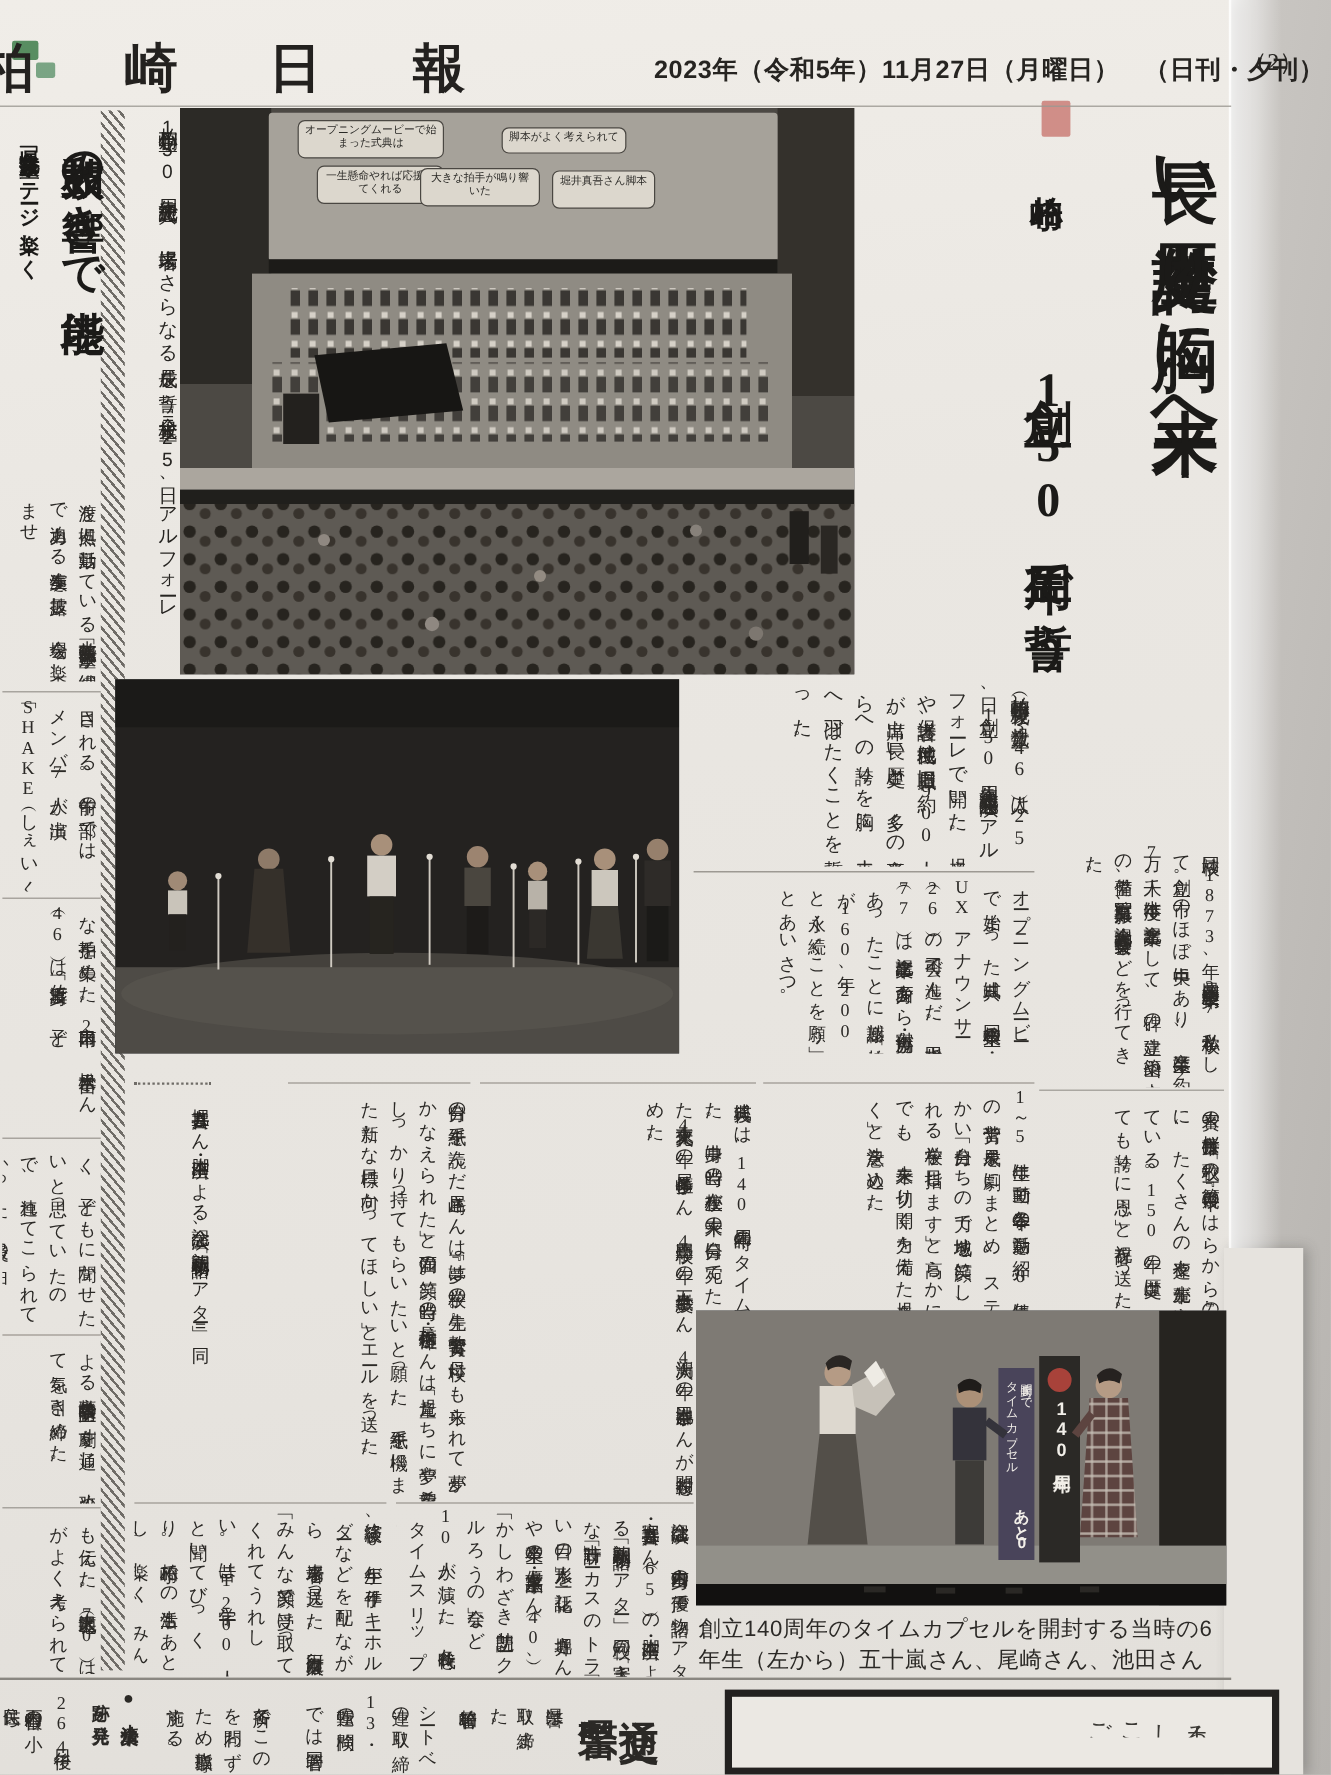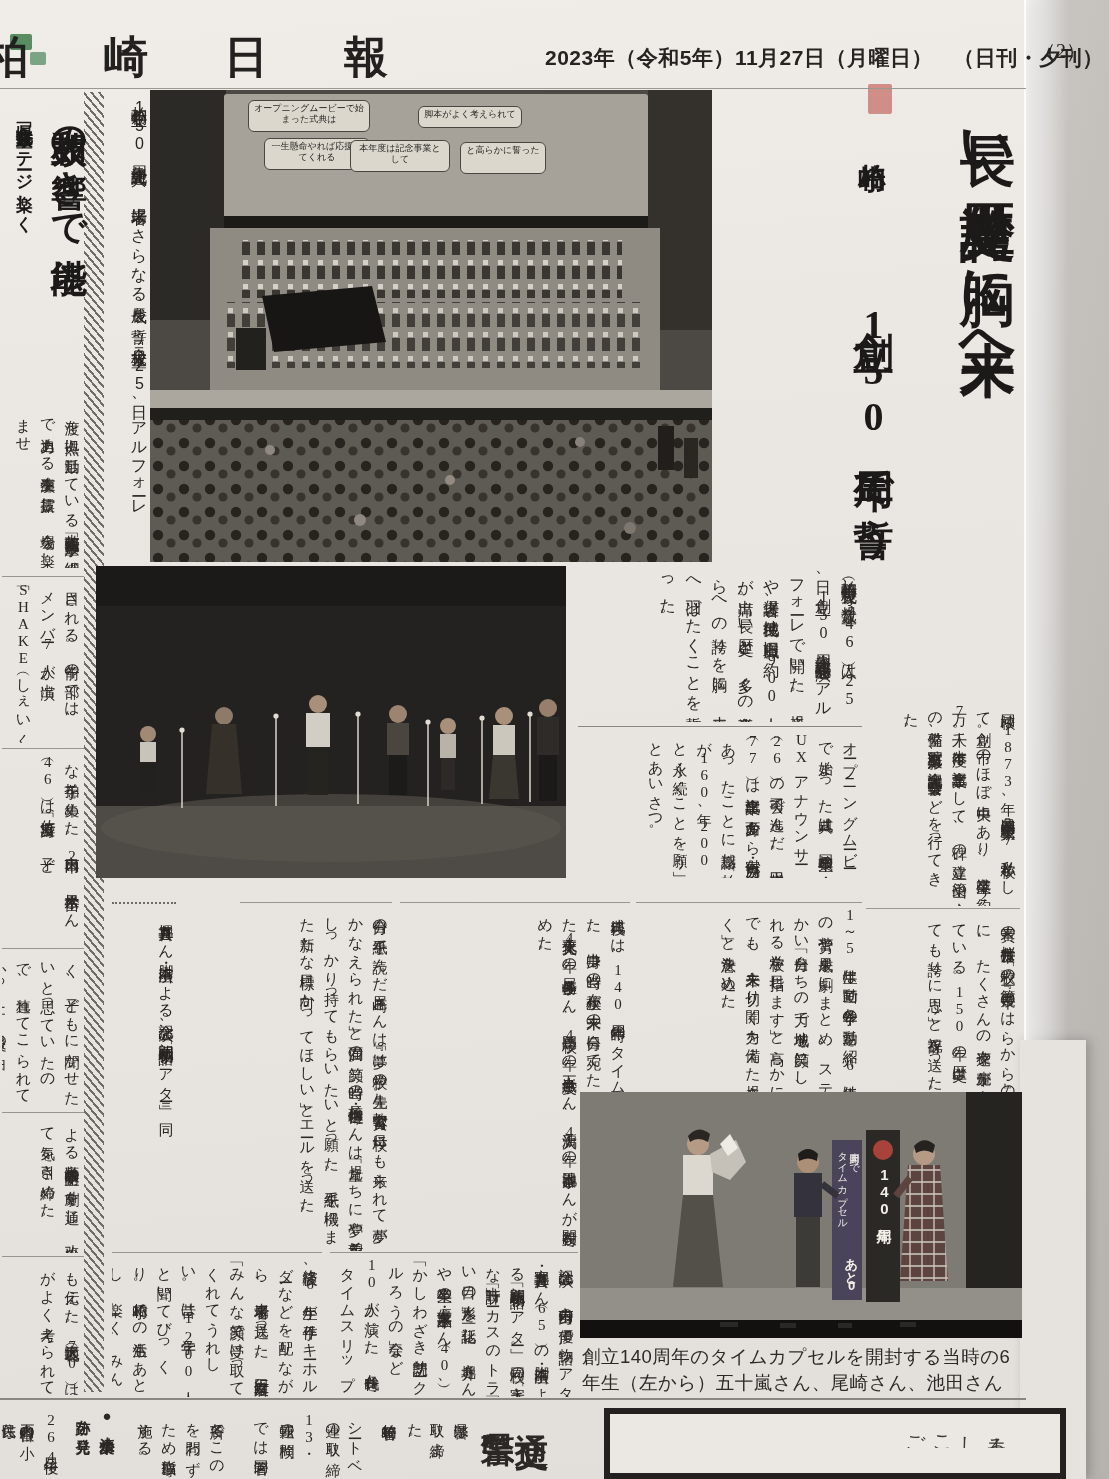--- a/index.html
+++ b/index.html
@@ -87,22 +87,22 @@
       <circle cx="430" cy="352" r="5" fill="#87817a"></circle>
       <circle cx="210" cy="430" r="6" fill="#8f8881"></circle>
       <circle cx="480" cy="438" r="6" fill="#7d7770"></circle>
       <rect x="508" y="336" width="16" height="44" fill="#211f1c"></rect>
       <rect x="534" y="348" width="14" height="40" fill="#2a2723"></rect>
     </svg>
     
     <div class="slide-card" style="left:98px;top:10px;width:122px;height:32px;">オープニングムービーで始まった式典は</div>
     <div class="slide-card" style="left:268px;top:16px;width:104px;height:22px;">脚本がよく考えられて</div>
     <div class="slide-card" style="left:86px;top:48px;width:106px;height:32px;margin-left:28px;">一生懸命やれば応援してくれる</div>
-    <div class="slide-card" style="left:200px;top:50px;width:100px;height:32px;">本年度は記念事業として</div>
-    <div class="slide-card" style="left:310px;top:52px;width:86px;height:32px;">と高らかに誓った</div>
+    <div class="slide-card" style="left:200px;top:50px;width:100px;height:32px;">大きな拍手が鳴り響いた</div>
+    <div class="slide-card" style="left:310px;top:52px;width:86px;height:32px;">堀井真吾さん脚本</div>
   </div>
   <div class="vtext" style="left:108px;top:94px;height:466px;width:42px;font-size:16px;line-height:1.32;font-family:'Liberation Sans','DejaVu Sans',sans-serif;">柏崎小創立150周年記念式典で、来場者にさらなる成長を誓う全校児童＝25日、アルフォーレ</div>
 
   <div class="hatch" style="left:84px;top:92px;width:20px;height:1300px;"></div>
 
   <div class="vtext headline" style="left:40px;top:100px;height:300px;width:48px;font-size:36px;line-height:1.1;">和太鼓の響きで堪能</div>
   <div class="vtext headline" style="left:8px;top:112px;height:300px;width:26px;font-size:17px;line-height:1.2;">県文化祭「鼓童」ステージ楽しく</div>
 
   <div class="vtext body-txt" style="left:2px;top:408px;height:160px;width:82px;">渡を拠点に活動している太鼓芸能集団「鼓童」が繊細で迫力ある生演奏を披露し、会場を楽しませ</div>
   <div class="vtext body-txt" style="left:2px;top:576px;height:162px;width:82px;border-top:1px solid #98948e;padding-top:4px;">目される。午前の部では、メンバー7人が出演。「SHAKE（しぇいく）」</div>

